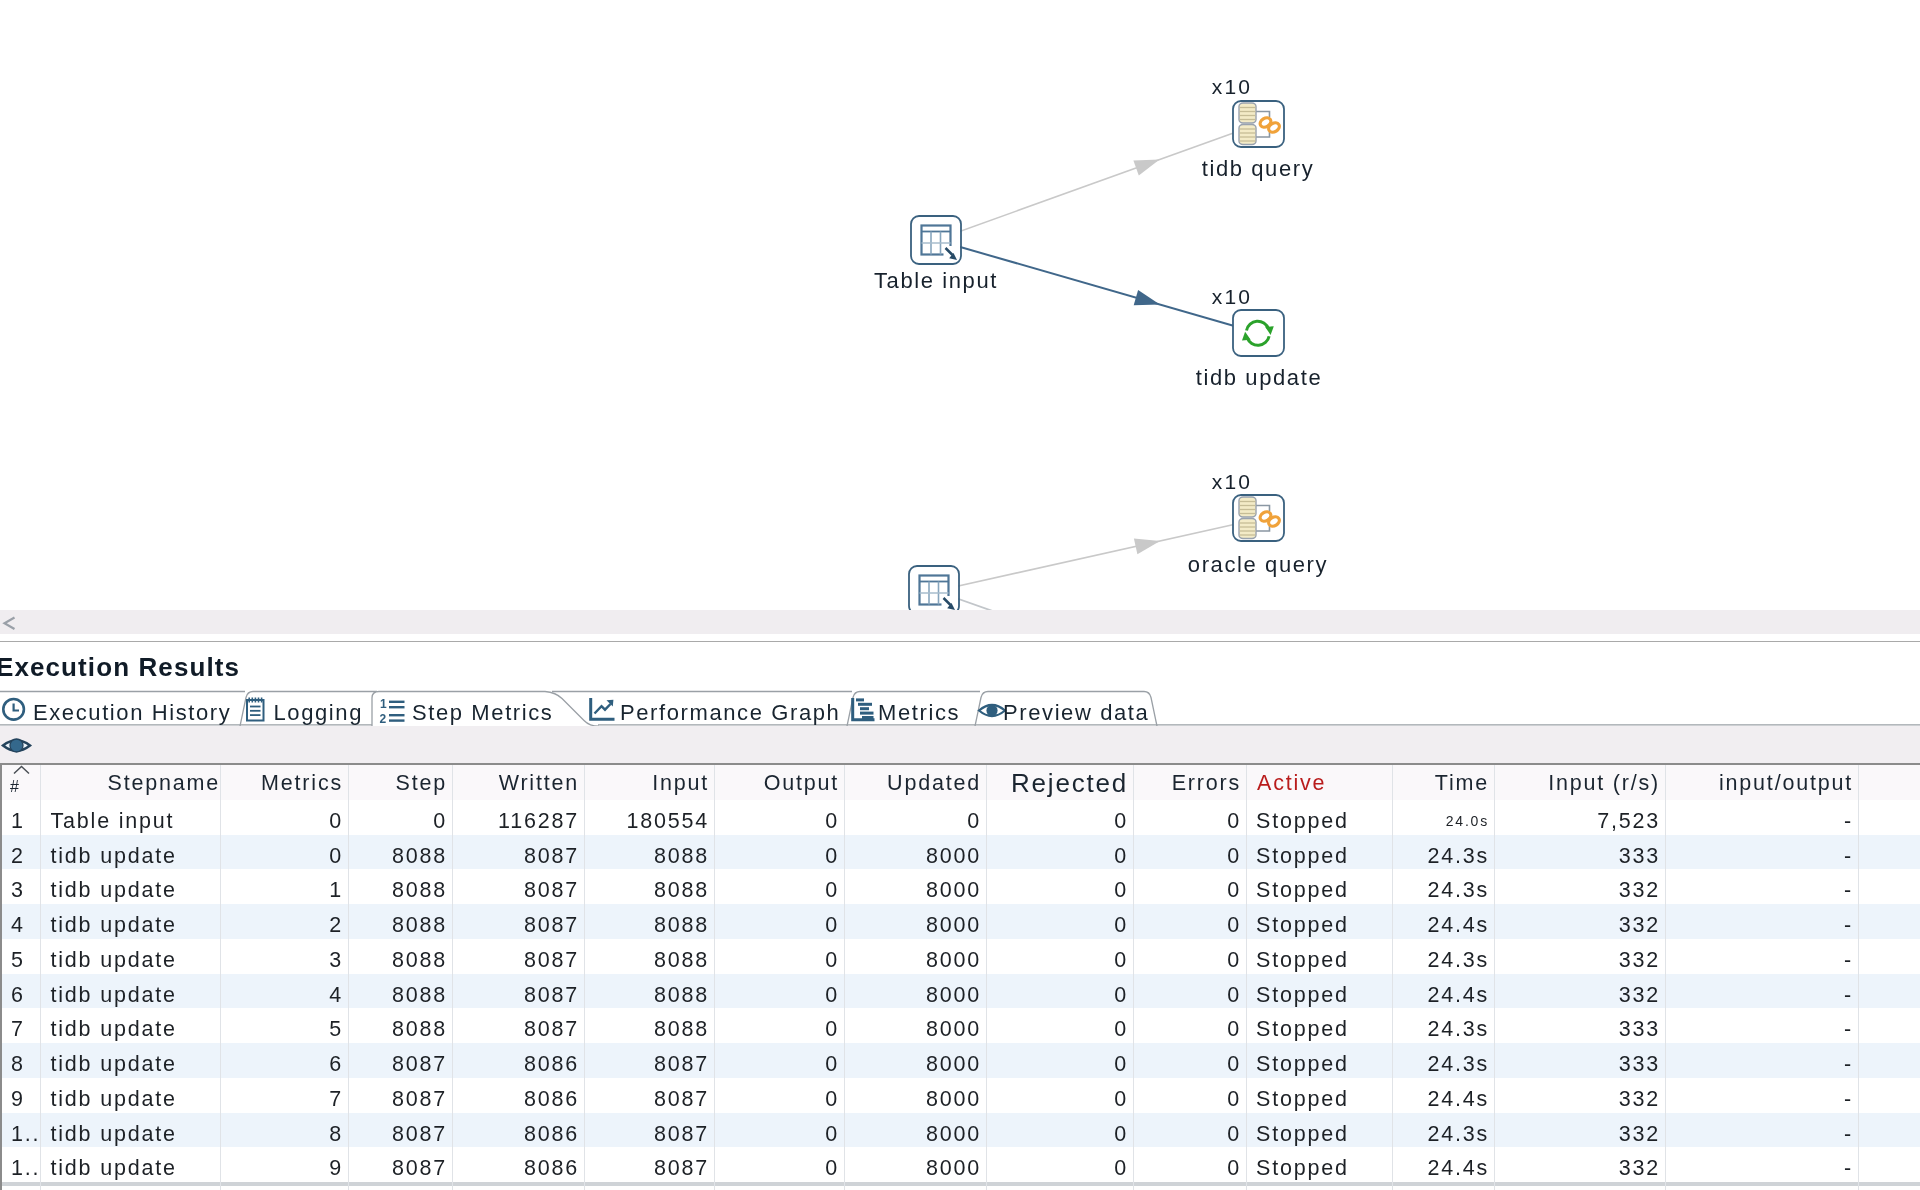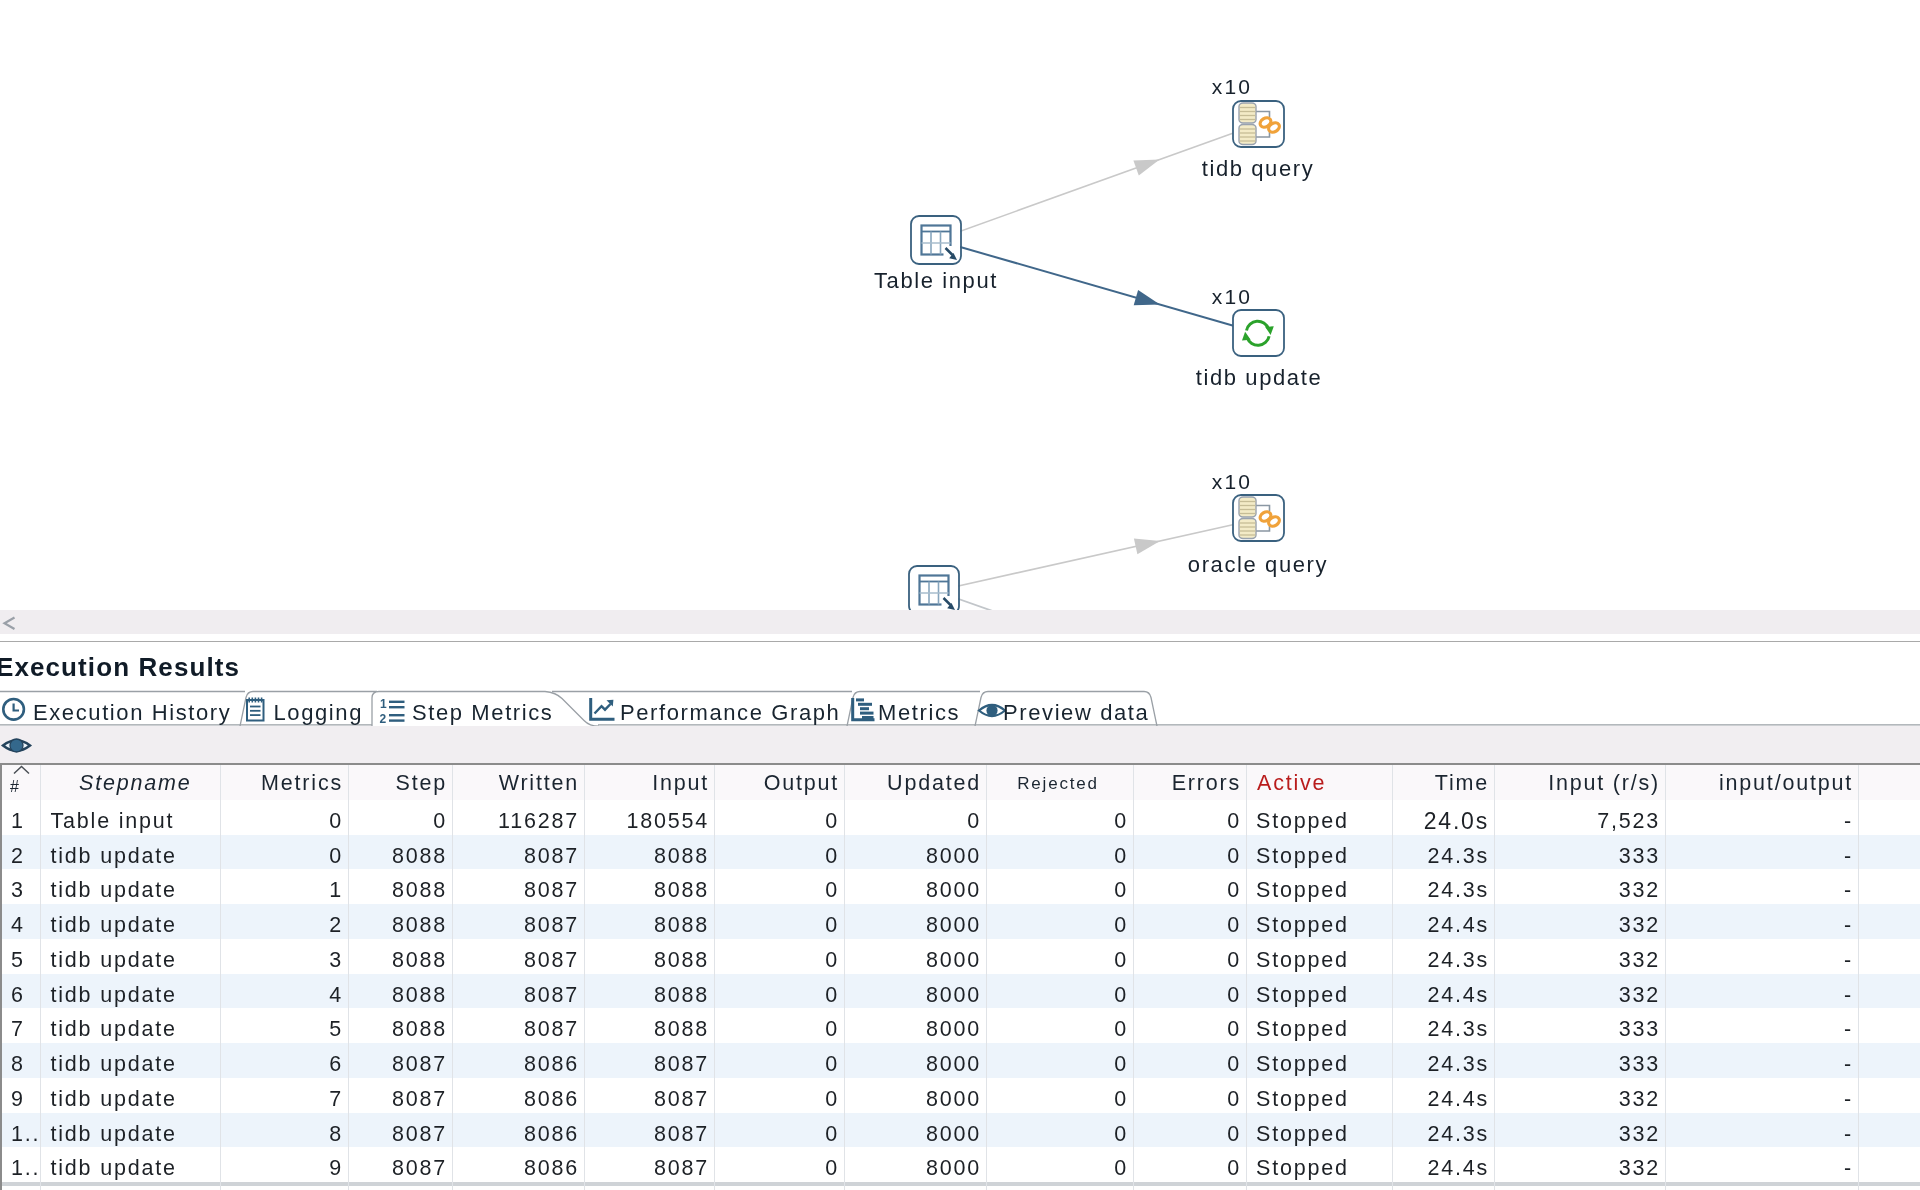--- a/index.html
+++ b/index.html
@@ -184,45 +184,45 @@
 <div class="abs" style="left:1133px;top:764.5px;width:1.4px;height:425.50px;background:#e0e3e7;"></div>
 <div class="abs" style="left:1246px;top:764.5px;width:1.4px;height:425.50px;background:#e0e3e7;"></div>
 <div class="abs" style="left:1392px;top:764.5px;width:1.4px;height:425.50px;background:#e0e3e7;"></div>
 <div class="abs" style="left:1494px;top:764.5px;width:1.4px;height:425.50px;background:#e0e3e7;"></div>
 <div class="abs" style="left:1665px;top:764.5px;width:1.4px;height:425.50px;background:#e0e3e7;"></div>
 <div class="abs" style="left:1858px;top:764.5px;width:1.4px;height:425.50px;background:#e0e3e7;"></div>
 <svg class="abs" style="left:8px;top:764px" width="26" height="14">
     <polyline points="6,9.5 13.5,2.5 21,9.5" fill="none" stroke="#4a4f55" stroke-width="1.5"></polyline>
   </svg>
 <div class="abs" style="left:10px;top:779px;font-size:16px;line-height:16px;color:#1b2530;">#</div>
-<div class="abs" style="left:50.5px;top:766.5px;width:169.5px;text-align:center;font-size:21.5px;color:#1b2530;letter-spacing:1.8px;line-height:33.5px;white-space:nowrap;font-style:italic;">Stepname</div>
+<div class="abs" style="left:50.5px;top:766.5px;width:169.5px;text-align:right;font-size:21.5px;color:#1b2530;letter-spacing:1.8px;line-height:33.5px;white-space:nowrap;">Stepname</div>
 <div class="abs" style="left:222px;top:766.5px;width:121px;text-align:right;font-size:21.5px;color:#1b2530;letter-spacing:1.8px;line-height:33.5px;white-space:nowrap;">Metrics</div>
 <div class="abs" style="left:350px;top:766.5px;width:97px;text-align:right;font-size:21.5px;color:#1b2530;letter-spacing:1.8px;line-height:33.5px;white-space:nowrap;">Step</div>
 <div class="abs" style="left:454px;top:766.5px;width:125px;text-align:right;font-size:21.5px;color:#1b2530;letter-spacing:1.8px;line-height:33.5px;white-space:nowrap;">Written</div>
 <div class="abs" style="left:586px;top:766.5px;width:123px;text-align:right;font-size:21.5px;color:#1b2530;letter-spacing:1.8px;line-height:33.5px;white-space:nowrap;">Input</div>
 <div class="abs" style="left:716px;top:766.5px;width:123px;text-align:right;font-size:21.5px;color:#1b2530;letter-spacing:1.8px;line-height:33.5px;white-space:nowrap;">Output</div>
 <div class="abs" style="left:846px;top:766.5px;width:135px;text-align:right;font-size:21.5px;color:#1b2530;letter-spacing:1.8px;line-height:33.5px;white-space:nowrap;">Updated</div>
-<div class="abs" style="left:988px;top:766.5px;width:140px;text-align:center;font-size:17px;color:#1b2530;letter-spacing:1.8px;line-height:33.5px;white-space:nowrap;">Rejected</div>
+<div class="abs" style="left:988px;top:766.5px;width:140px;text-align:right;font-size:26px;color:#1b2530;letter-spacing:1.8px;line-height:33.5px;white-space:nowrap;">Rejected</div>
 <div class="abs" style="left:1135px;top:766.5px;width:106px;text-align:right;font-size:21.5px;color:#1b2530;letter-spacing:1.8px;line-height:33.5px;white-space:nowrap;">Errors</div>
 <div class="abs" style="left:1257px;top:766.5px;width:135px;text-align:left;font-size:21.5px;color:#b91c1c;letter-spacing:1.8px;line-height:33.5px;white-space:nowrap;">Active</div>
 <div class="abs" style="left:1394px;top:766.5px;width:95px;text-align:right;font-size:21.5px;color:#1b2530;letter-spacing:1.8px;line-height:33.5px;white-space:nowrap;">Time</div>
 <div class="abs" style="left:1496px;top:766.5px;width:164px;text-align:right;font-size:21.5px;color:#1b2530;letter-spacing:1.8px;line-height:33.5px;white-space:nowrap;">Input (r/s)</div>
 <div class="abs" style="left:1667px;top:766.5px;width:186px;text-align:right;font-size:21.5px;color:#1b2530;letter-spacing:1.8px;line-height:33.5px;white-space:nowrap;">input/output</div>
 <div class="abs" style="left:11px;top:804.00px;width:89px;text-align:left;font-size:21.5px;color:#1d2126;letter-spacing:1.8px;line-height:34.73px;white-space:nowrap;">1</div>
 <div class="abs" style="left:50.5px;top:804.00px;width:169.5px;text-align:left;font-size:21.5px;color:#1d2126;letter-spacing:1.8px;line-height:34.73px;white-space:nowrap;">Table input</div>
 <div class="abs" style="left:0px;top:804.00px;width:343px;text-align:right;font-size:21.5px;color:#1d2126;letter-spacing:1.8px;line-height:34.73px;white-space:nowrap;">0</div>
 <div class="abs" style="left:0px;top:804.00px;width:447px;text-align:right;font-size:21.5px;color:#1d2126;letter-spacing:1.8px;line-height:34.73px;white-space:nowrap;">0</div>
 <div class="abs" style="left:0px;top:804.00px;width:579px;text-align:right;font-size:21.5px;color:#1d2126;letter-spacing:1.8px;line-height:34.73px;white-space:nowrap;">116287</div>
 <div class="abs" style="left:0px;top:804.00px;width:709px;text-align:right;font-size:21.5px;color:#1d2126;letter-spacing:1.8px;line-height:34.73px;white-space:nowrap;">180554</div>
 <div class="abs" style="left:0px;top:804.00px;width:839px;text-align:right;font-size:21.5px;color:#1d2126;letter-spacing:1.8px;line-height:34.73px;white-space:nowrap;">0</div>
 <div class="abs" style="left:0px;top:804.00px;width:981px;text-align:right;font-size:21.5px;color:#1d2126;letter-spacing:1.8px;line-height:34.73px;white-space:nowrap;">0</div>
 <div class="abs" style="left:0px;top:804.00px;width:1128px;text-align:right;font-size:21.5px;color:#1d2126;letter-spacing:1.8px;line-height:34.73px;white-space:nowrap;">0</div>
 <div class="abs" style="left:0px;top:804.00px;width:1241px;text-align:right;font-size:21.5px;color:#1d2126;letter-spacing:1.8px;line-height:34.73px;white-space:nowrap;">0</div>
 <div class="abs" style="left:1256px;top:804.00px;width:136px;text-align:left;font-size:21.5px;color:#1d2126;letter-spacing:1.8px;line-height:34.73px;white-space:nowrap;">Stopped</div>
-<div class="abs" style="left:0px;top:804.00px;width:1489px;text-align:right;font-size:23px;color:#1d2126;letter-spacing:1.8px;line-height:34.73px;white-space:nowrap;">24.0s</div>
+<div class="abs" style="left:0px;top:804.00px;width:1489px;text-align:right;font-size:14px;color:#1d2126;letter-spacing:1.8px;line-height:34.73px;white-space:nowrap;">24.0s</div>
 <div class="abs" style="left:0px;top:804.00px;width:1660px;text-align:right;font-size:21.5px;color:#1d2126;letter-spacing:1.8px;line-height:34.73px;white-space:nowrap;">7,523</div>
 <div class="abs" style="left:0px;top:804.00px;width:1853px;text-align:right;font-size:21.5px;color:#1d2126;letter-spacing:1.8px;line-height:34.73px;white-space:nowrap;">-</div>
 <div class="abs" style="left:11px;top:838.73px;width:89px;text-align:left;font-size:21.5px;color:#1d2126;letter-spacing:1.8px;line-height:34.73px;white-space:nowrap;">2</div>
 <div class="abs" style="left:50.5px;top:838.73px;width:169.5px;text-align:left;font-size:21.5px;color:#1d2126;letter-spacing:1.8px;line-height:34.73px;white-space:nowrap;">tidb update</div>
 <div class="abs" style="left:0px;top:838.73px;width:343px;text-align:right;font-size:21.5px;color:#1d2126;letter-spacing:1.8px;line-height:34.73px;white-space:nowrap;">0</div>
 <div class="abs" style="left:0px;top:838.73px;width:447px;text-align:right;font-size:21.5px;color:#1d2126;letter-spacing:1.8px;line-height:34.73px;white-space:nowrap;">8088</div>
 <div class="abs" style="left:0px;top:838.73px;width:579px;text-align:right;font-size:21.5px;color:#1d2126;letter-spacing:1.8px;line-height:34.73px;white-space:nowrap;">8087</div>
 <div class="abs" style="left:0px;top:838.73px;width:709px;text-align:right;font-size:21.5px;color:#1d2126;letter-spacing:1.8px;line-height:34.73px;white-space:nowrap;">8088</div>
 <div class="abs" style="left:0px;top:838.73px;width:839px;text-align:right;font-size:21.5px;color:#1d2126;letter-spacing:1.8px;line-height:34.73px;white-space:nowrap;">0</div>
 <div class="abs" style="left:0px;top:838.73px;width:981px;text-align:right;font-size:21.5px;color:#1d2126;letter-spacing:1.8px;line-height:34.73px;white-space:nowrap;">8000</div>

